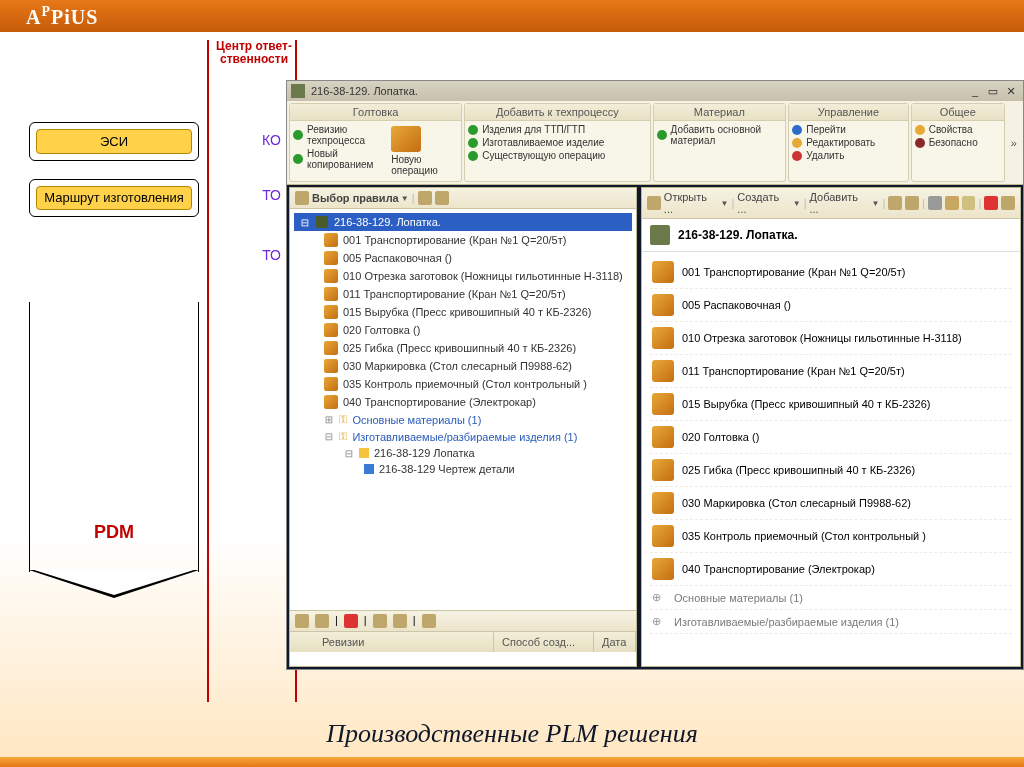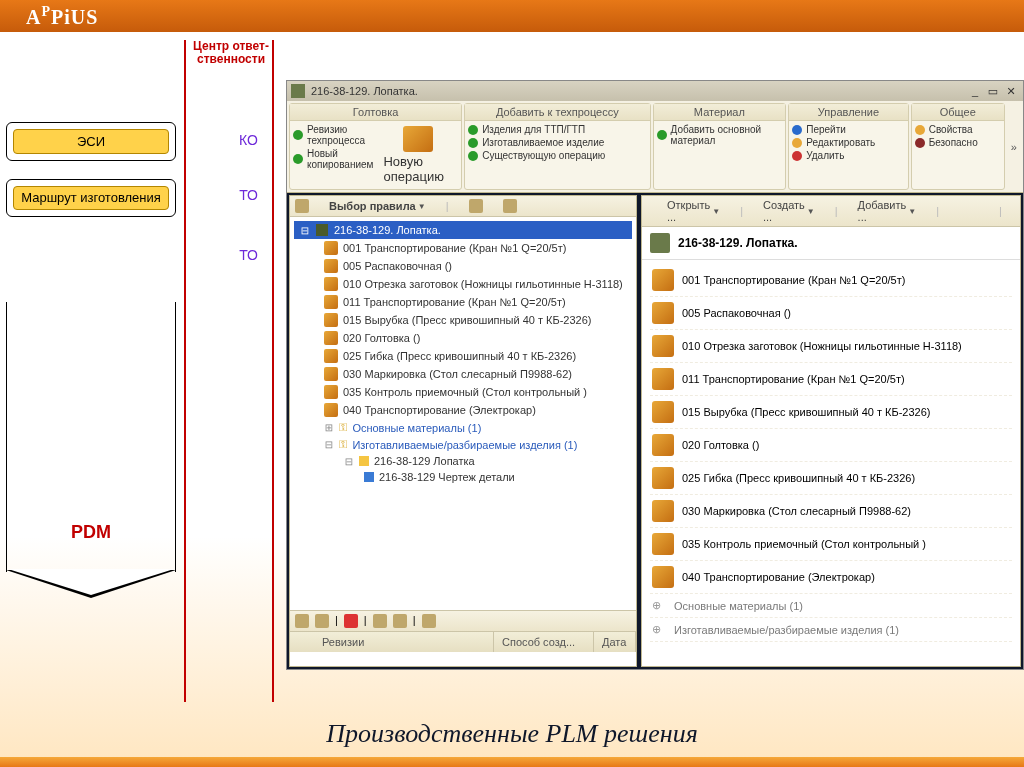--- a/index.html
+++ b/index.html
@@ -32,20 +32,21 @@
   .main-layout {
     display: flex;
     height: 680px;
   }
 
   
   .left-col {
     width: 296px;
     position: relative;
     padding: 10px 10px 10px 6px;
+    margin-left: 23px;
   }
   .center-header {
     position: absolute;
     left: 188px;
     top: 8px;
     width: 86px;
     text-align: center;
     font-size: 12px;
     font-weight: bold;
     color: #c10000;
@@ -188,24 +189,24 @@
     color: #555;
   }
   .ribbon-group-body {
     display: flex;
     padding: 3px;
     gap: 4px;
   }
   .big-btn {
     display: flex;
     flex-direction: column;
-    align-items: center;
+    align-items: flex-start;
     justify-content: flex-end;
     padding: 2px 6px;
-    font-size: 13px;
+    font-size: 10px;
     color: #333;
     cursor: pointer;
     gap: 2px;
   }
   .big-btn .icn {
     width: 30px; height: 26px;
     background: linear-gradient(135deg,#e8a838,#c46e12);
     border-radius: 3px;
   }
   .small-list {
@@ -243,21 +244,21 @@
     min-height: 0;
   }
   .panel.left { flex: 1; }
   .panel.right { width: 380px; }
   .panel-toolbar {
     background: linear-gradient(to bottom,#f6f2e2,#ece5cb);
     border-bottom: 1px solid #ccc5a8;
     padding: 3px 5px;
     display: flex;
     align-items: center;
-    gap: 20px;
+    gap: 3px;
     font-size: 11px;
     color: #444;
   }
   .panel-toolbar .sep { color: #bbb; }
   .panel-toolbar .drop { display: flex; align-items: center; gap: 2px; cursor: pointer; }
   .caret { font-size: 8px; color: #555; }
   .tb-ic { width: 14px; height: 14px; background: #bfa76b; border-radius: 2px; display: inline-block; cursor: pointer; }
   .tb-ic.del { background: #d33; }
   .tb-ic.cut { background: #9a9a9a; }
   .tb-ic.copy { background: #c8a860; }

